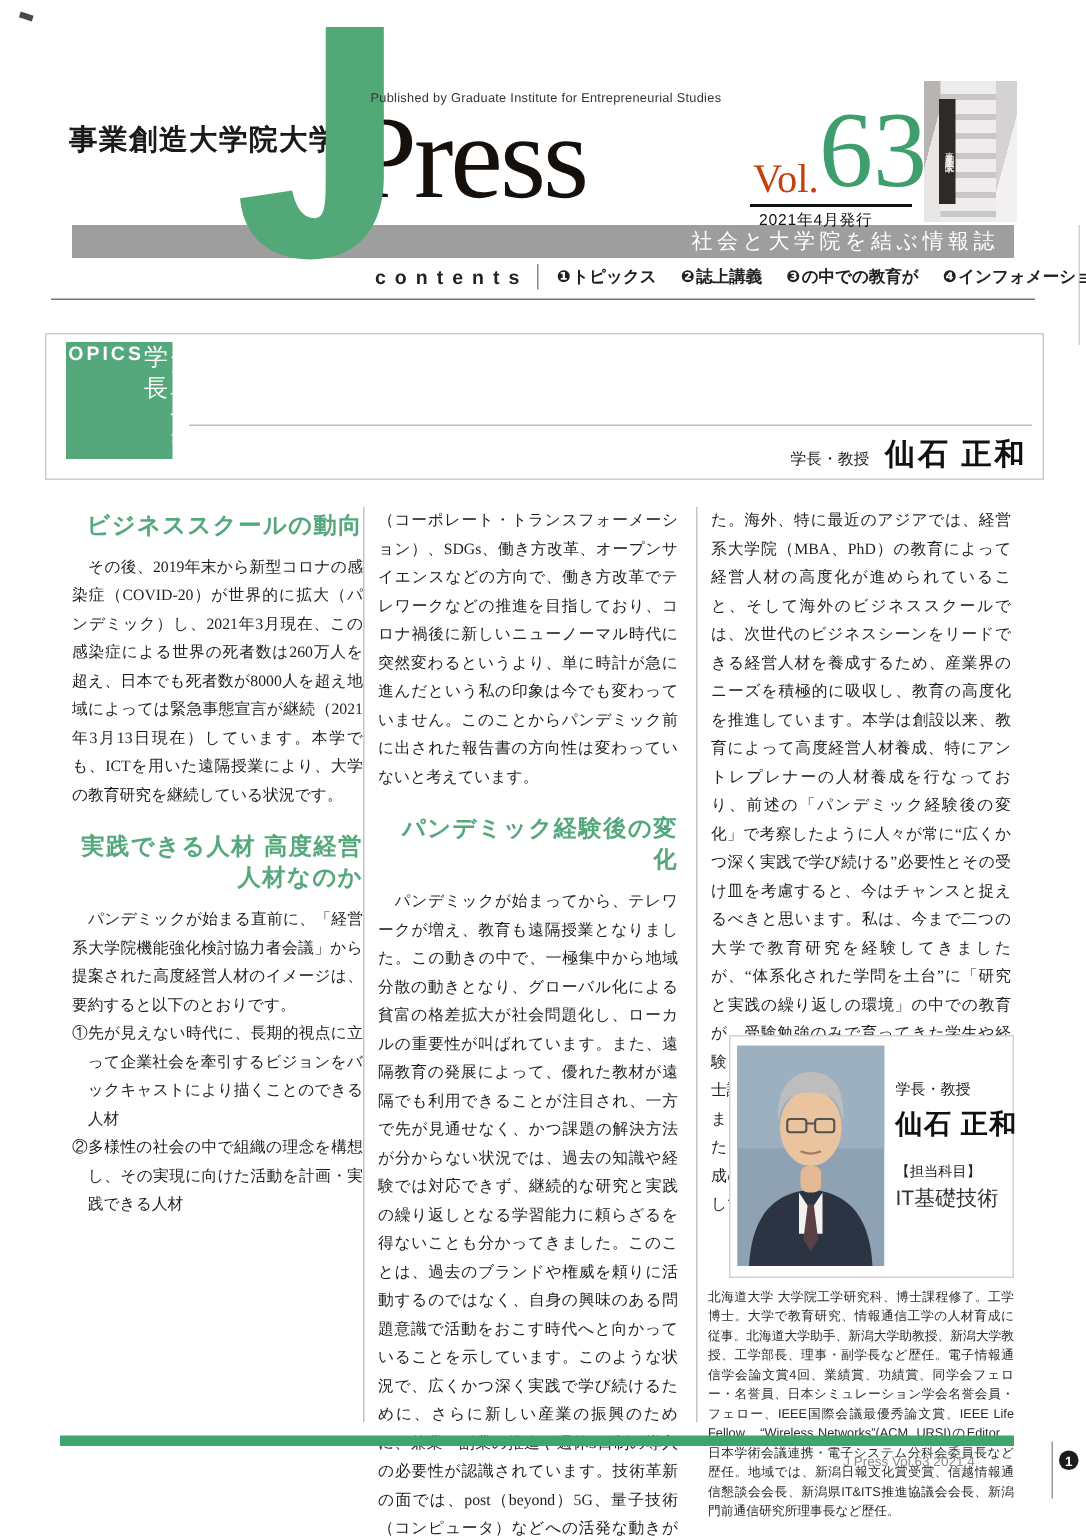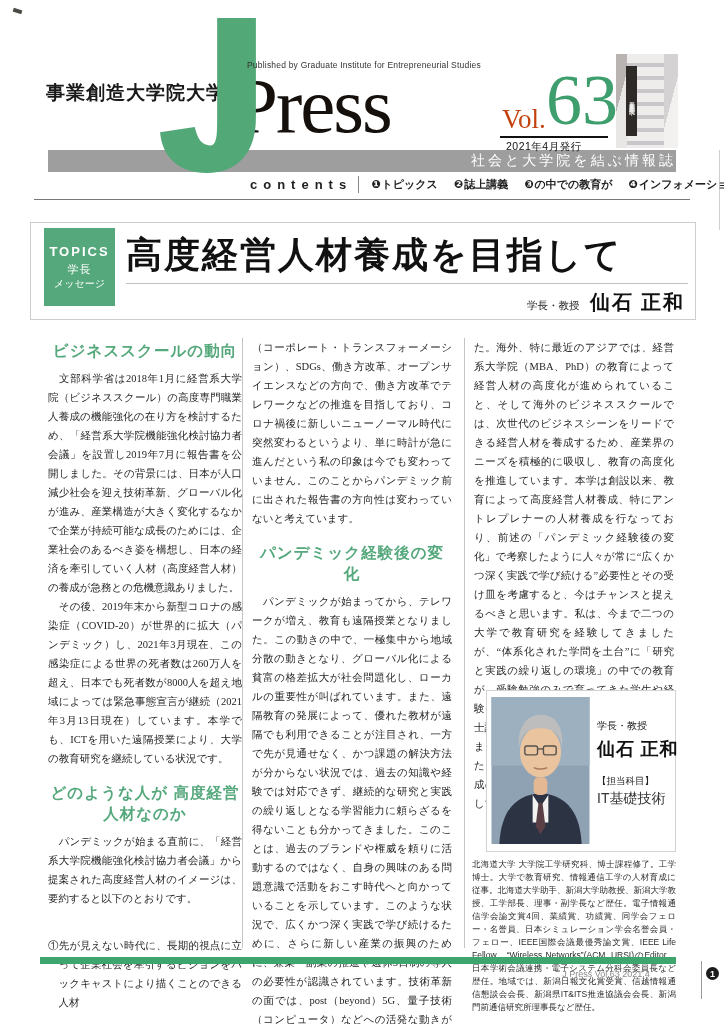--- a/index.html
+++ b/index.html
@@ -3,21 +3,21 @@
 <meta charset="utf-8">
 <style>
   html,body{margin:0;padding:0;background:#ffffff;}
   #page{position:relative;width:724px;height:1024px;background:#ffffff;overflow:hidden;
         font-family:"Liberation Sans","DejaVu Sans",sans-serif;color:#222;}
   .abs{position:absolute;}
 
   
   #univ-name{left:46px;top:80px;font-size:19px;font-weight:bold;letter-spacing:1px;color:#1a1a1a;}
   #gray-banner{left:48px;top:150px;width:628px;height:22px;background:#9e9e9e;
-               display:flex;align-items:center;justify-content:flex-end;box-sizing:border-box;}
+               display:flex;align-items:center;justify-content:flex-end;padding-right:10px;box-sizing:border-box;}
   #gray-banner .tagline{color:#fff;font-family:"Liberation Serif","DejaVu Serif",serif;
                font-size:14px;letter-spacing:3px;}
   #logo-j{left:158px;top:18px;width:102px;height:158px;z-index:3;}
   #logo-press{left:234px;top:66px;font-family:"Liberation Serif","DejaVu Serif",serif;
               font-size:79px;color:#15100c;letter-spacing:-2px;line-height:1;z-index:2;}
   #publisher-line{left:247px;top:60px;font-size:8.5px;color:#333;letter-spacing:.2px;z-index:4;text-align:right;}
   #vol-wrap{left:498px;top:70px;width:112px;text-align:left;z-index:2;}
   #vol-label{position:absolute;left:4px;top:34px;font-family:"Liberation Serif","DejaVu Serif",serif;
              font-size:27px;color:#c2410c;}
   #vol-number{position:absolute;left:48px;top:-6px;font-family:"Liberation Serif","DejaVu Serif",serif;
@@ -37,47 +37,47 @@
   #contents-divider{width:1px;height:17px;background:#8a8a8a;margin:0 12px 0 6px;}
   .contents-item{font-size:11px;font-weight:bold;color:#222;margin-right:16px;white-space:nowrap;}
   .contents-item .num{margin-right:1px;}
   #header-rule{left:34px;top:199px;width:656px;height:1px;background:#777;}
   #scan-mark{left:13px;top:9px;width:9px;height:4px;background:#4a4a45;transform:rotate(18deg);}
   #scan-edge{left:719px;top:150px;width:1px;height:80px;background:#cfcfcf;}
 
   
   #topics-box{left:30px;top:222px;width:664px;height:96px;border:1px solid #cdcdcd;background:#fff;}
   #topics-badge{position:absolute;left:13px;top:5px;width:71px;height:78px;background:#55a87c;
-      color:#fff;text-align:center;display:flex;flex-direction:column;justify-content:center;}
+      color:#fff;text-align:center;display:flex;flex-direction:row;justify-content:center;}
   #topics-badge .l1{font-size:13px;font-weight:bold;letter-spacing:2px;margin-bottom:3px;}
-  #topics-badge .l2{font-size:11px;letter-spacing:1px;}
+  #topics-badge .l2{font-size:16px;letter-spacing:1px;}
   #topics-badge .l3{font-size:10px;letter-spacing:0;}
   #headline{position:absolute;left:95px;top:8px;font-family:"Liberation Serif","DejaVu Serif",serif;
       font-weight:bold;font-size:36px;letter-spacing:2px;color:#111;white-space:nowrap;}
   #headline-rule{position:absolute;left:95px;top:60px;width:562px;height:1px;background:#c0c0c0;}
   #byline{position:absolute;right:10px;top:66px;white-space:nowrap;}
   #byline .t{font-size:10.5px;color:#222;font-family:"Liberation Serif","DejaVu Serif",serif;}
   #byline .n{font-size:20px;font-weight:bold;color:#111;font-family:"Liberation Serif","DejaVu Serif",serif;
       letter-spacing:2px;margin-left:6px;}
 
   
   .col{position:absolute;top:338px;width:194px;font-family:"Liberation Serif","DejaVu Serif",serif;
        font-size:10.5px;line-height:19px;color:#1f1f1f;text-align:justify;}
   #col1{left:48px;}
   #col2{left:252px;width:200px;}
   #col3{left:474px;width:200px;}
   .col-divider{position:absolute;top:338px;width:1px;height:610px;background:#c4c4c4;}
   #divider1{left:242px;}
   #divider2{left:464px;}
   .green-h{font-family:"Liberation Sans","DejaVu Sans",sans-serif;font-weight:bold;
-      color:#55a87c;font-size:15.5px;line-height:21px;letter-spacing:1px;text-align:center;
+      color:#55a87c;font-size:15.5px;line-height:21px;letter-spacing:1px;text-align:right;
       margin:14px 0 8px 0;}
   .green-h.first{margin-top:2px;}
   .col p{margin:0;}
-  .col p.hang{padding-left:1em;text-indent:-1em;margin-top:28px;}
+  .col p.hang{padding-left:1em;text-indent:-1em;}
 
   
   #profile-box{position:absolute;left:486px;top:690px;width:188px;height:160px;border:1px solid #d2d2d2;background:#fff;}
   #portrait{position:absolute;left:4px;top:6px;width:99px;height:147px;}
   #profile-text{position:absolute;left:110px;top:28px;width:76px;font-family:"Liberation Serif","DejaVu Serif",serif;}
   #profile-text .pt{font-size:10px;color:#222;}
   #profile-text .pn{font-size:18px;font-weight:bold;letter-spacing:1px;color:#111;margin:4px 0 14px 0;white-space:nowrap;}
   #profile-text .ps-label{font-size:9.5px;font-weight:normal;color:#222;font-family:"Liberation Sans",sans-serif;}
   #profile-text .ps{font-size:14px;color:#333;font-family:"Liberation Sans",sans-serif;margin-top:2px;}
   #bio{position:absolute;left:472px;top:858px;width:204px;font-size:8.5px;line-height:13px;
@@ -139,33 +139,31 @@
     </span>
   </div>
   <div class="abs" id="header-rule"></div>
 
   <div class="abs" id="topics-box">
     <div id="topics-badge">
       <div class="l1">TOPICS</div>
       <div class="l2">学長</div>
       <div class="l3">メッセージ</div>
     </div>
-    <div id="headline">高度経営人材養成を目指して</div>
     <div id="headline-rule"></div>
     <div id="byline">
       <span class="t">学長・教授</span>
       <span class="n">仙石 正和</span>
     </div>
   </div>
 
   <div class="abs col" id="col1">
     <div class="green-h first">ビジネススクールの動向</div>
-    <p>　文部科学省は2018年1月に経営系大学院（ビジネススクール）の高度専門職業人養成の機能強化の在り方を検討するため、「経営系大学院機能強化検討協力者会議」を設置し2019年7月に報告書を公開しました。その背景には、日本が人口減少社会を迎え技術革新、グローバル化が進み、産業構造が大きく変化するなかで企業が持続可能な成長のためには、企業社会のあるべき姿を構想し、日本の経済を牽引していく人材（高度経営人材）の養成が急務との危機意識ありました。</p>
     <p>　その後、2019年末から新型コロナの感染症（COVID-20）が世界的に拡大（パンデミック）し、2021年3月現在、この感染症による世界の死者数は260万人を超え、日本でも死者数が8000人を超え地域によっては緊急事態宣言が継続（2021年3月13日現在）しています。本学でも、ICTを用いた遠隔授業により、大学の教育研究を継続している状況です。</p>
-    <div class="green-h">どのような人が 高度経営人材なのか</div>
+    <div class="green-h">実践できる人材 高度経営人材なのか</div>
     <p>　パンデミックが始まる直前に、「経営系大学院機能強化検討協力者会議」から提案された高度経営人材のイメージは、要約すると以下のとおりです。</p>
     <p class="hang">①先が見えない時代に、長期的視点に立って企業社会を牽引するビジョンをバックキャストにより描くことのできる人材</p>
     <p class="hang">②多様性の社会の中で組織の理念を構想し、その実現に向けた活動を計画・実践できる人材</p>
 
   </div>
 
   <div class="abs col" id="col2">
     <p>（コーポレート・トランスフォーメーション）、SDGs、働き方改革、オープンサイエンスなどの方向で、働き方改革でテレワークなどの推進を目指しており、コロナ禍後に新しいニューノーマル時代に突然変わるというより、単に時計が急に進んだという私の印象は今でも変わっていません。このことからパンデミック前に出された報告書の方向性は変わっていないと考えています。</p>
     <div class="green-h">パンデミック経験後の変化</div>
     <p>　パンデミックが始まってから、テレワークが増え、教育も遠隔授業となりました。この動きの中で、一極集中から地域分散の動きとなり、グローバル化による貧富の格差拡大が社会問題化し、ローカルの重要性が叫ばれています。また、遠隔教育の発展によって、優れた教材が遠隔でも利用できることが注目され、一方で先が見通せなく、かつ課題の解決方法が分からない状況では、過去の知識や経験では対応できず、継続的な研究と実践の繰り返しとなる学習能力に頼らざるを得ないことも分かってきました。このことは、過去のブランドや権威を頼りに活動するのではなく、自身の興味のある問題意識で活動をおこす時代へと向かっていることを示しています。このような状況で、広くかつ深く実践で学び続けるために、さらに新しい産業の振興のために、兼業・副業の推進や週休3日制の導入の必要性が認識されています。技術革新の面では、post（beyond）5G、量子技術（コンピュータ）などへの活発な動きがあります。以上がパンデミックの経験から現在の私が感じている印象の変化です。</p>

